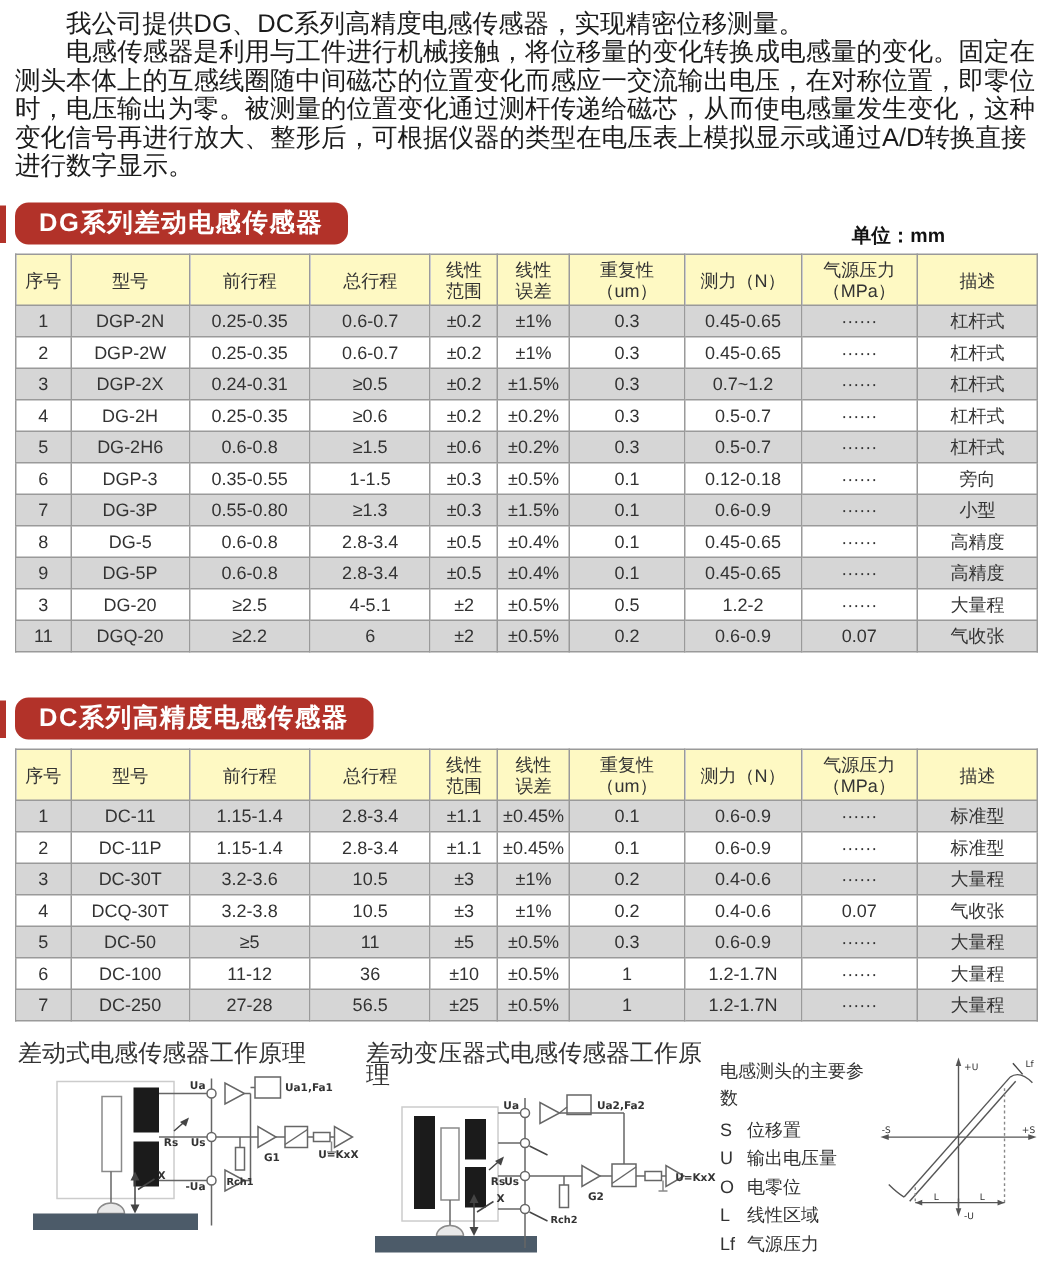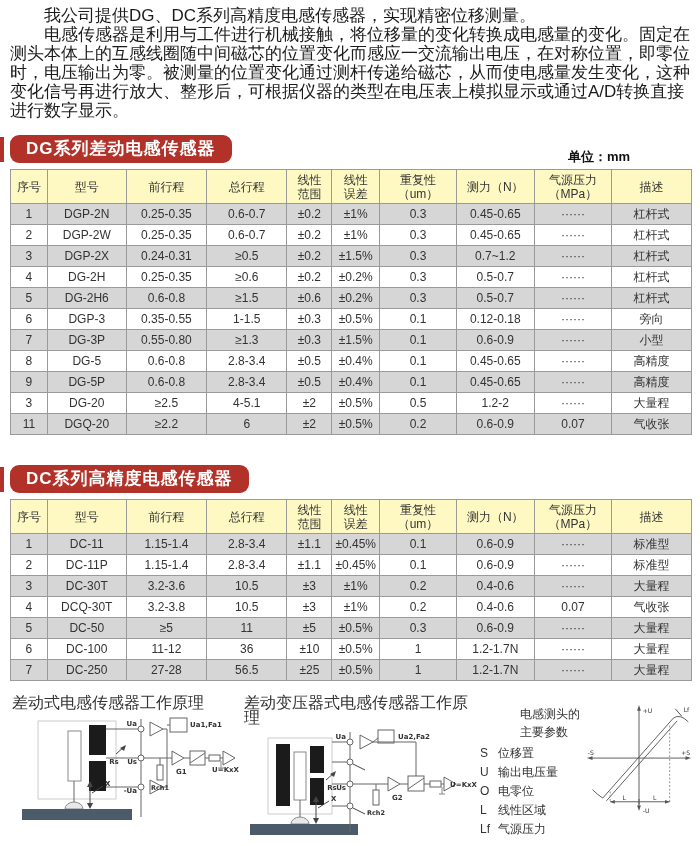--- a/index.html
+++ b/index.html
@@ -24,21 +24,21 @@
   table{width:100%;border-collapse:collapse;margin-top:6px;table-layout:fixed;}
   th,td{border:1px solid #9a9a9a;text-align:center;color:#333;padding:0;overflow:hidden;}
   th{font-size:12px;font-weight:normal;height:33px;line-height:14px;white-space:pre-line;background:#fef9c3;}
   td{font-size:12px;height:20px;}
   tbody tr:nth-child(odd){background:#d6d6d6;}
   
   .bottom{display:flex;margin-top:14px;align-items:flex-start;}
   .diag-block{flex:0 0 auto;}
   .caption{font-size:16px;color:#333;margin:0 0 3px 2px;line-height:15px;}
   .legend{flex:0 0 auto;width:106px;font-size:12px;color:#333;padding-top:10px;}
-  .legend-title{line-height:18px;margin-bottom:3px;margin-left:40px;}
+  .legend-title{line-height:18px;margin-bottom:3px;}
   .legend-item{display:flex;line-height:19px;}
   .legend-key{width:18px;flex:0 0 auto;}
   svg text{font-family:"DejaVu Sans","Liberation Sans",sans-serif;}
 </style>
 </head>
 <body>
 
 <div class="page">
 
   <div class="intro">

